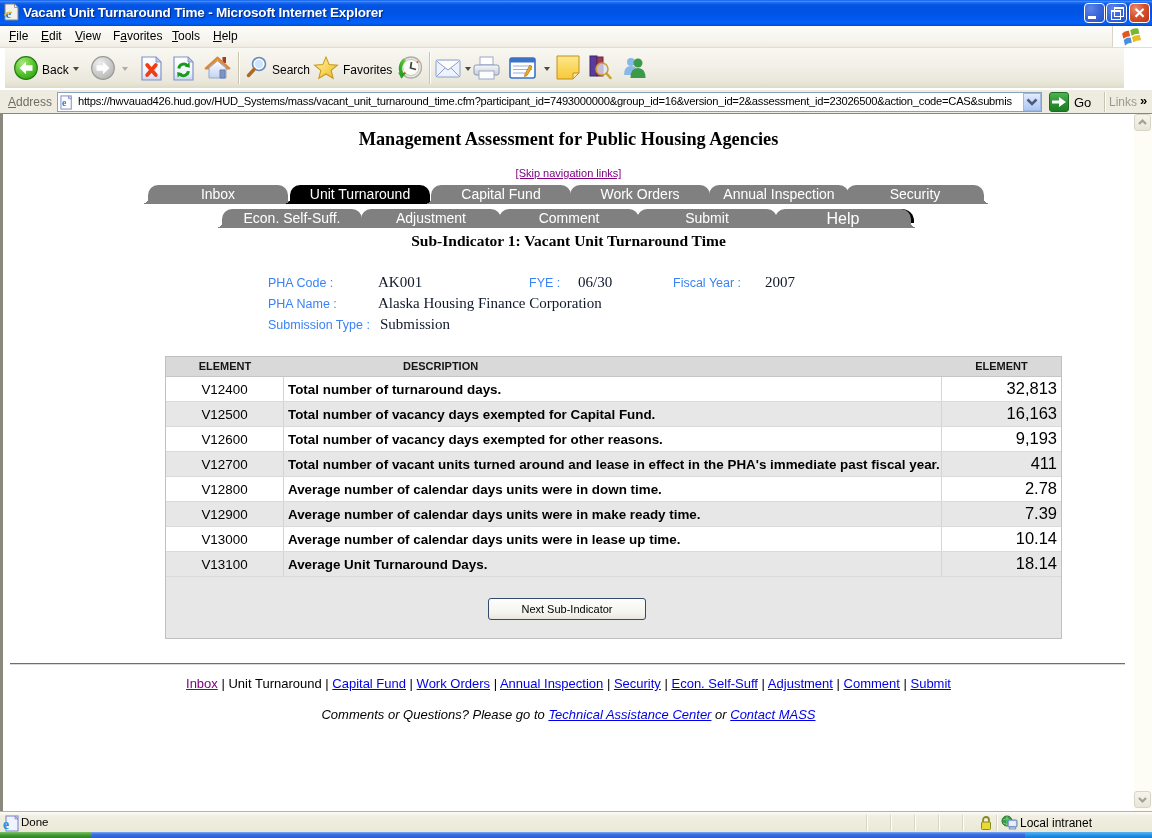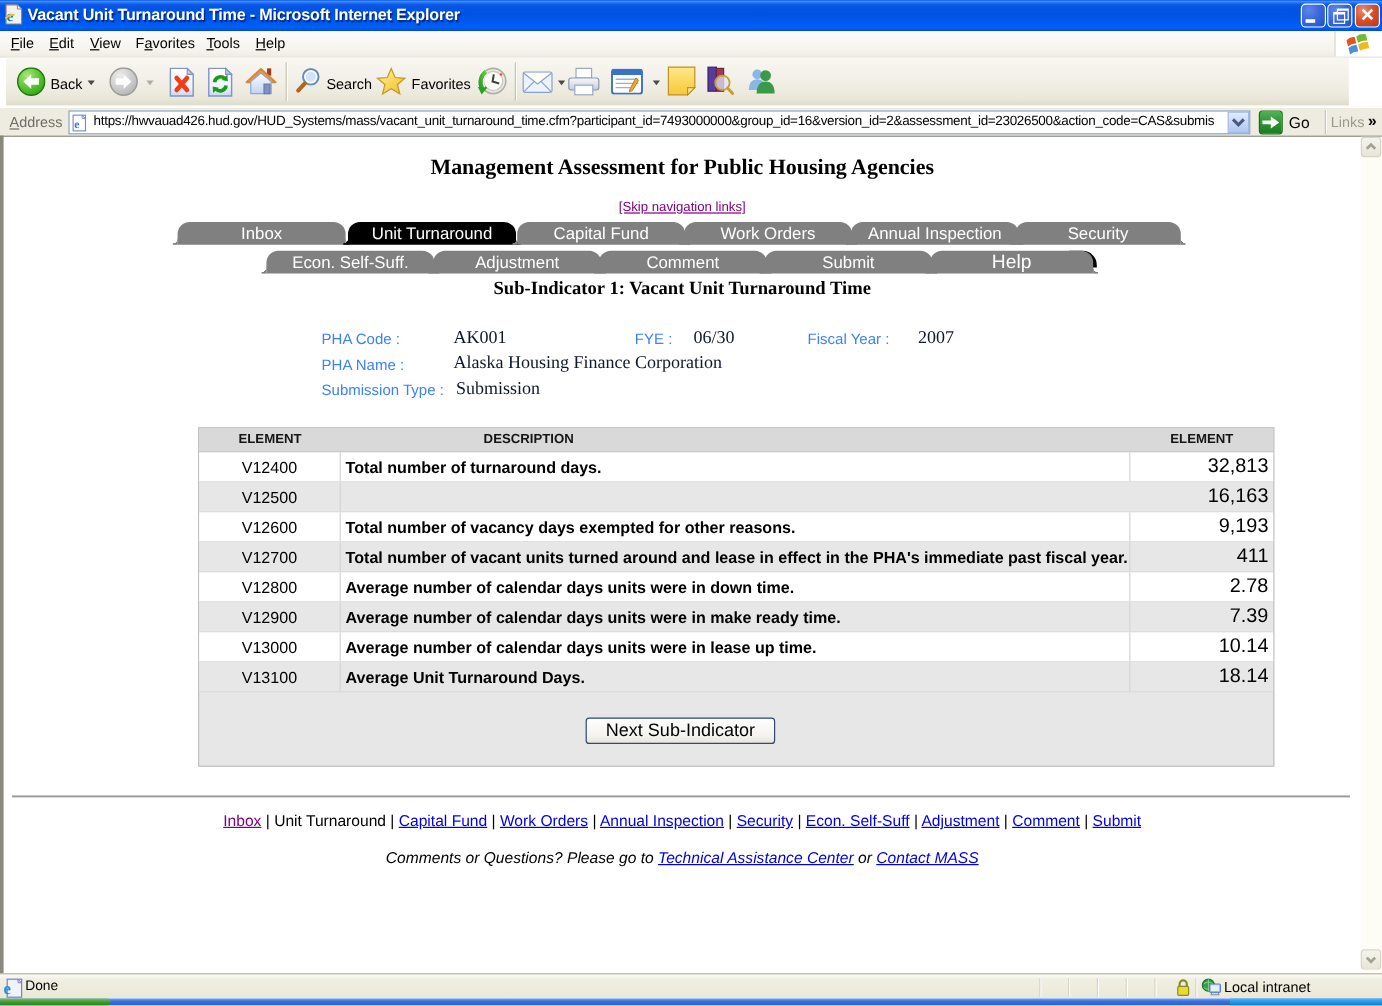--- a/index.html
+++ b/index.html
@@ -62,21 +62,21 @@
 .rowodd{background:#e7e7e7;}
 .rowev{background:#fff;}
 .c1{position:absolute;left:0;top:0;width:118px;height:100%;border-right:1px solid #d4d4d4;box-sizing:border-box;text-align:center;}
 .c2{position:absolute;left:118px;top:0;width:658px;height:100%;border-right:1px solid #d4d4d4;box-sizing:border-box;}
 .c3{position:absolute;left:776px;top:0;width:119px;height:100%;}
 #thead{left:0;top:0;width:895px;height:20px;background:#d9d9d9;border-bottom:1px solid #c6c6c6;box-sizing:border-box;}
 #thead div{font-size:11px;font-weight:bold;color:#151515;line-height:19px;}
 .elem{font-size:13.4px;font-weight:normal;line-height:25px;}
 .desc{font-size:13.4px;font-weight:bold;line-height:25px;padding-left:4px;}
 .amt{font-size:16.5px;text-align:right;line-height:22px;padding-right:4px;box-sizing:border-box;}
-#nextbtn{left:485px;top:484px;width:158px;height:22px;background:linear-gradient(180deg,#fefefe 0%,#f4f3ee 70%,#e8e6dd 100%);border:1px solid #33496d;border-radius:3px;box-sizing:border-box;text-align:center;font-size:15px;line-height:20px;color:#000;}
+#nextbtn{left:485px;top:484px;width:158px;height:22px;background:linear-gradient(180deg,#fefefe 0%,#f4f3ee 70%,#e8e6dd 100%);border:1px solid #33496d;border-radius:3px;box-sizing:border-box;text-align:center;font-size:11px;line-height:20px;color:#000;}
 #hr{left:7px;top:549px;width:1115px;height:0;border-top:1px solid #6e6e6e;border-bottom:1px solid #d9d9d9;}
 #flinks{left:0;top:562px;width:1131px;text-align:center;font-size:13px;color:#000;}
 #flinks a{color:#0000e6;text-decoration:underline;}
 #fcomm{left:0;top:593px;width:1131px;text-align:center;font-size:13px;font-style:italic;color:#000;}
 #fcomm a{color:#0000e6;text-decoration:underline;}
 
 #statusbar{left:0;top:811px;width:1152px;height:21px;background:linear-gradient(180deg,#fdfcf8 0%,#f1efe2 20%,#ebe8d7 100%);border-top:1px solid #b5b2a2;box-sizing:border-box;}
 #statusbar .stext{left:21px;top:4px;font-size:11.5px;color:#000;}
 .ssep{top:3px;width:1px;height:16px;background:#d8d5c4;border-right:1px solid #fff;}
 #lit{left:1020px;top:4px;font-size:12px;color:#000;}
@@ -348,20 +348,21 @@
         <div style="position:absolute;left:237px;top:0">DESCRIPTION</div>
         <div style="position:absolute;left:776px;top:0;width:119px;text-align:center">ELEMENT</div>
   </div>
   <div class="abs trow rowev" style="top:20px">
         <div class="c1 elem">V12400</div>
         <div class="c2 desc">Total number of turnaround days.</div>
         <div class="c3 amt">32,813</div>
       </div>
   <div class="abs trow rowodd" style="top:45px">
         <div class="c1 elem">V12500</div>
+        <div class="c2 desc">Total number of vacancy days exempted for Capital Fund.</div>
         <div class="c3 amt">16,163</div>
       </div>
   <div class="abs trow rowev" style="top:70px">
         <div class="c1 elem">V12600</div>
         <div class="c2 desc">Total number of vacancy days exempted for other reasons.</div>
         <div class="c3 amt">9,193</div>
       </div>
   <div class="abs trow rowodd" style="top:95px">
         <div class="c1 elem">V12700</div>
         <div class="c2 desc">Total number of vacant units turned around and lease in effect in the PHA's immediate past fiscal year.</div>

